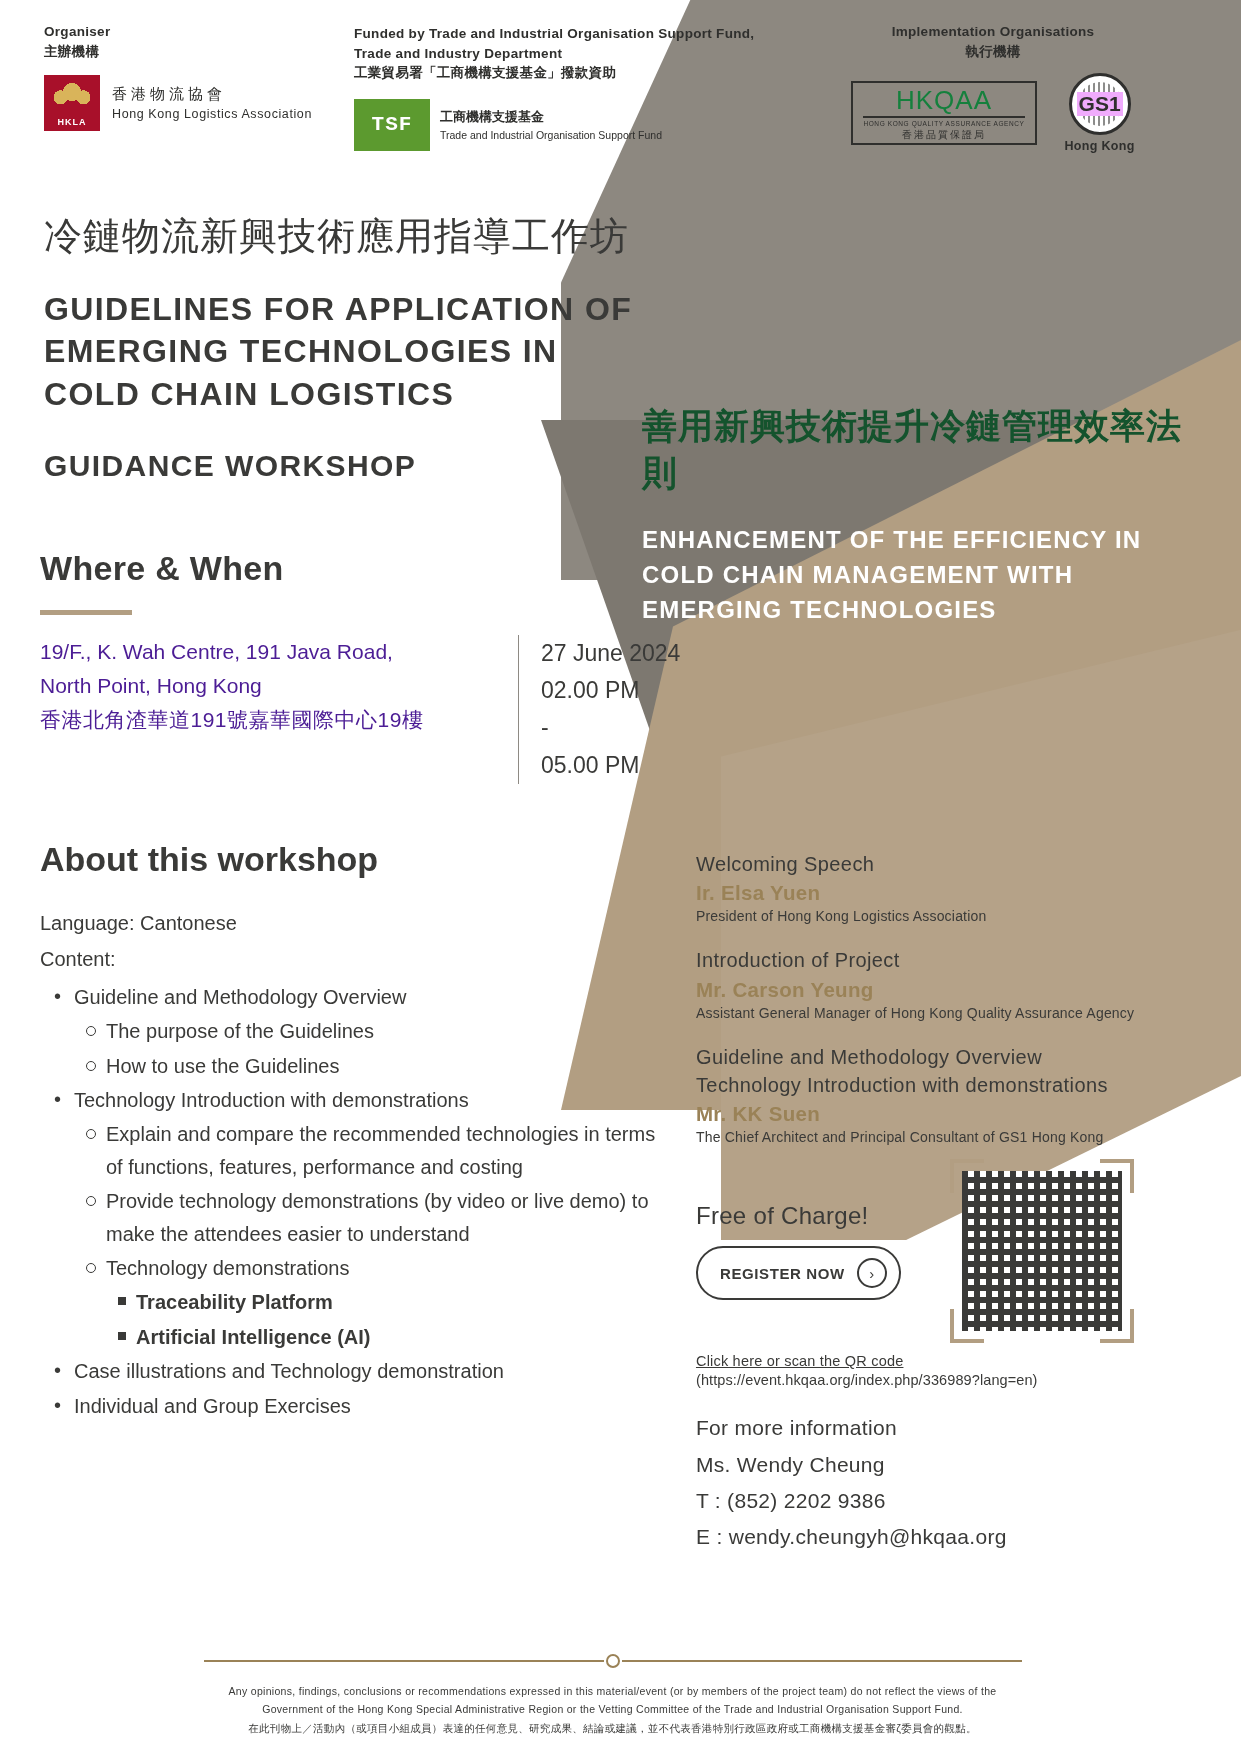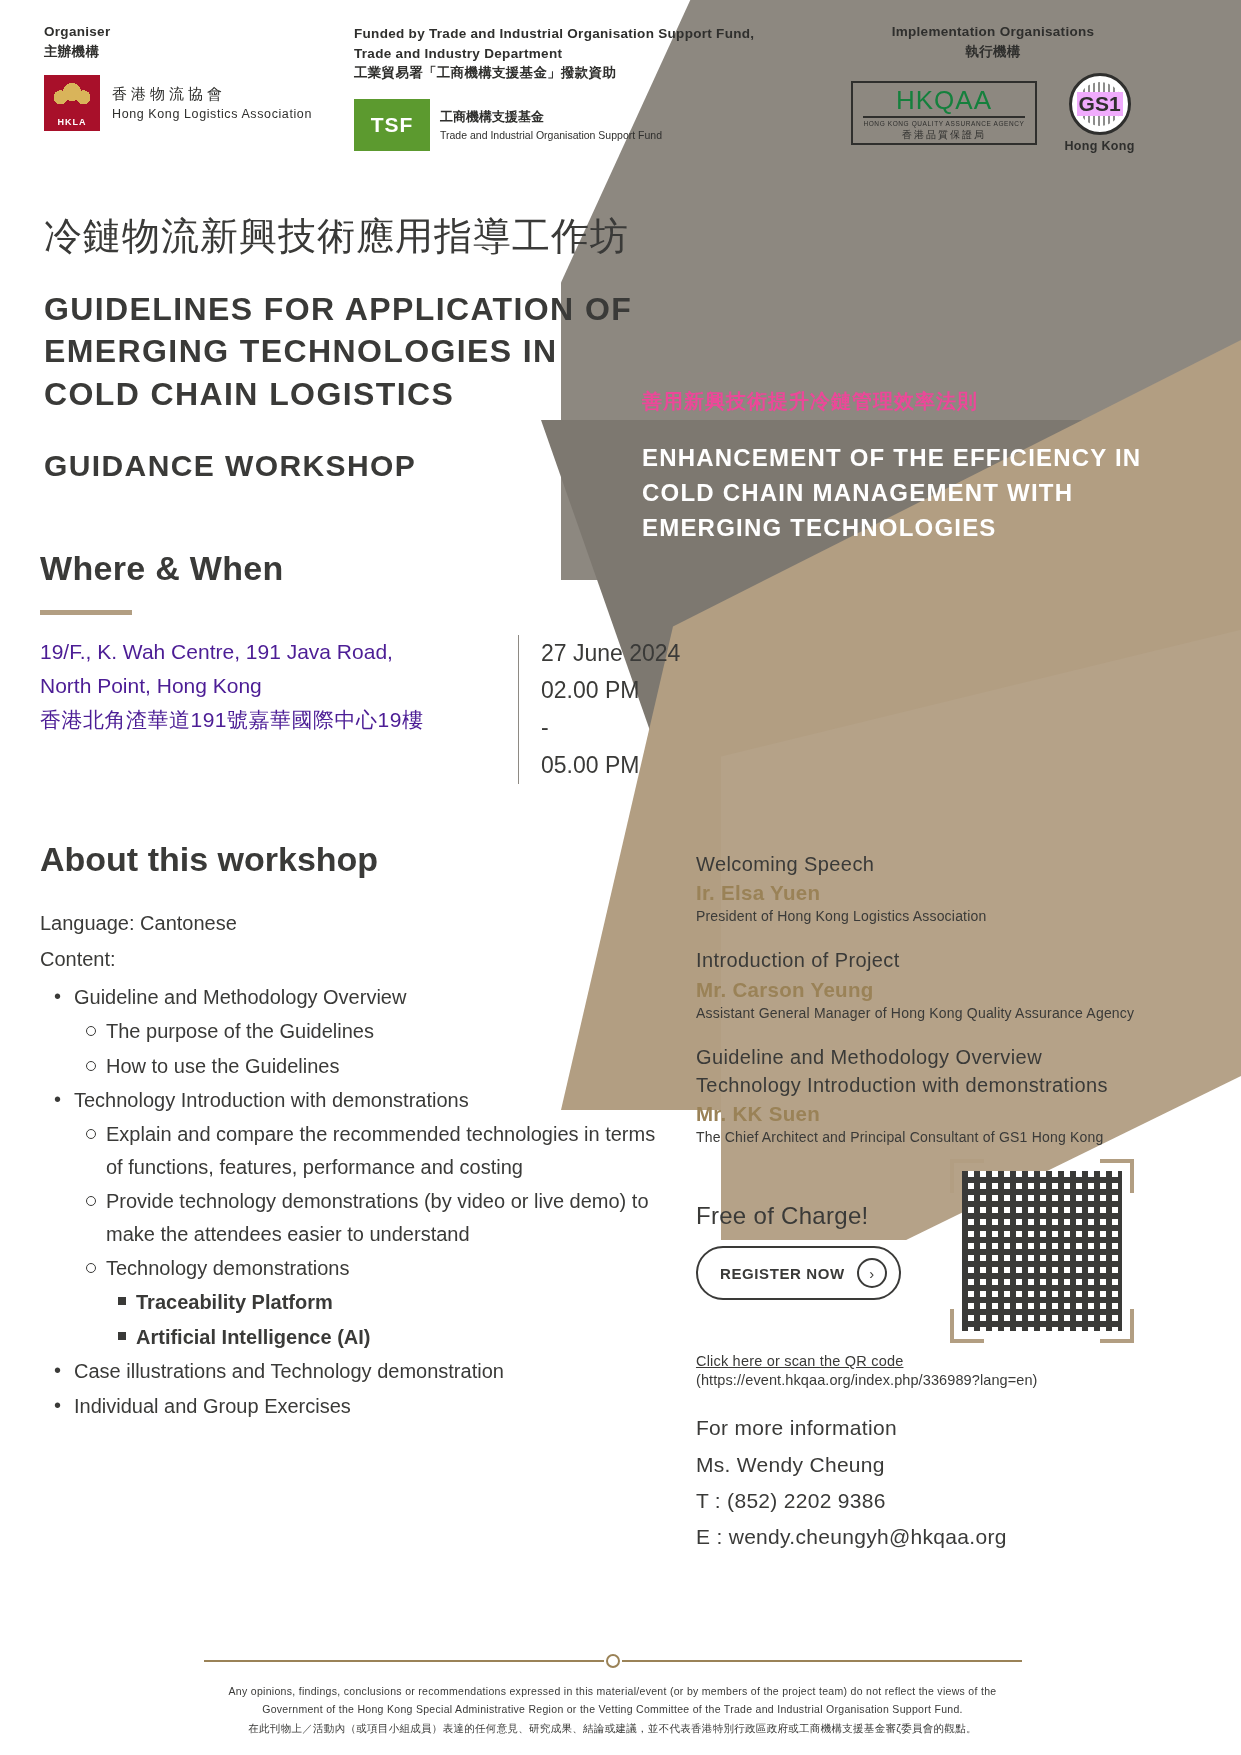--- a/index.html
+++ b/index.html
@@ -102,21 +102,21 @@
     letter-spacing: 1px; margin-bottom: 4px;
   }
   .hkla-names .cn { font-size: 15px; letter-spacing: 4px; color: #2f2f2d; font-weight: 500; }
   .hkla-names .en { font-size: 12.5px; letter-spacing: 0.6px; color: #2f2f2d; margin-top: 3px; }
 
   .tsf-row { display: flex; align-items: center; gap: 10px; margin-top: 16px; }
   .tsf-box {
     width: 76px; height: 52px; background: #5c9a2f;
     display: flex; align-items: center; justify-content: center;
   }
-  .tsf-box span { color: #fff; font-weight: bold; font-size: 21px; letter-spacing: 1px; }
+  .tsf-box span { color: #fff; font-weight: bold; font-size: 21px; letter-spacing: 1px; font-family: Liberation Mono, monospace; }
   .tsf-text .cn { font-size: 13px; font-weight: bold; color: #2f2f2d; }
   .tsf-text .en { font-size: 10.5px; color: #2f2f2d; margin-top: 3px; }
 
   .impl-logos { display: flex; align-items: center; gap: 28px; margin-top: 12px; justify-content: center; }
   .hkqaa {
     border: 2px solid #2f2f2d;
     padding: 4px 10px 3px;
     text-align: center;
     line-height: 1;
   }
@@ -168,24 +168,25 @@
     text-transform: uppercase;
   }
 
   
   .right-titles {
     position: absolute;
     top: 388px; left: 642px; width: 560px;
     z-index: 3;
   }
   .rt-cn {
-    font-size: 20px;
-    color: #ec4899;
+    font-size: 35px;
+    color: #14532d;
     font-weight: 600;
     letter-spacing: 1px;
+    margin-top: 15px;
   }
   .rt-en {
     margin-top: 26px;
     font-size: 24px;
     line-height: 1.45;
     font-weight: bold;
     letter-spacing: 1.2px;
     color: #ffffff;
     text-transform: uppercase;
   }

